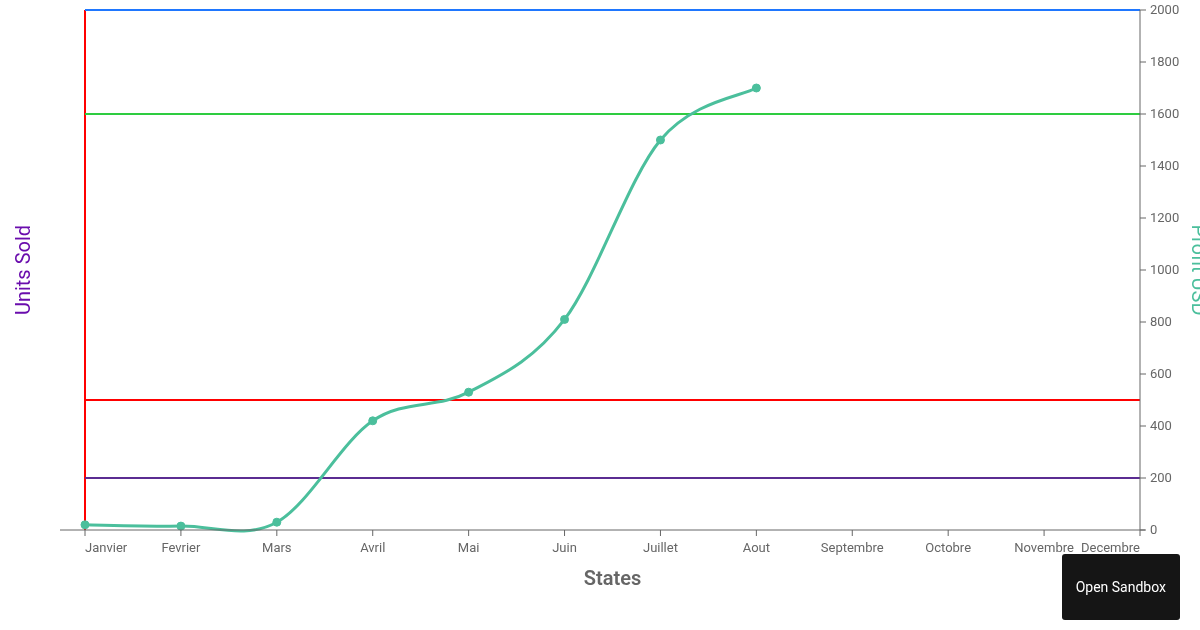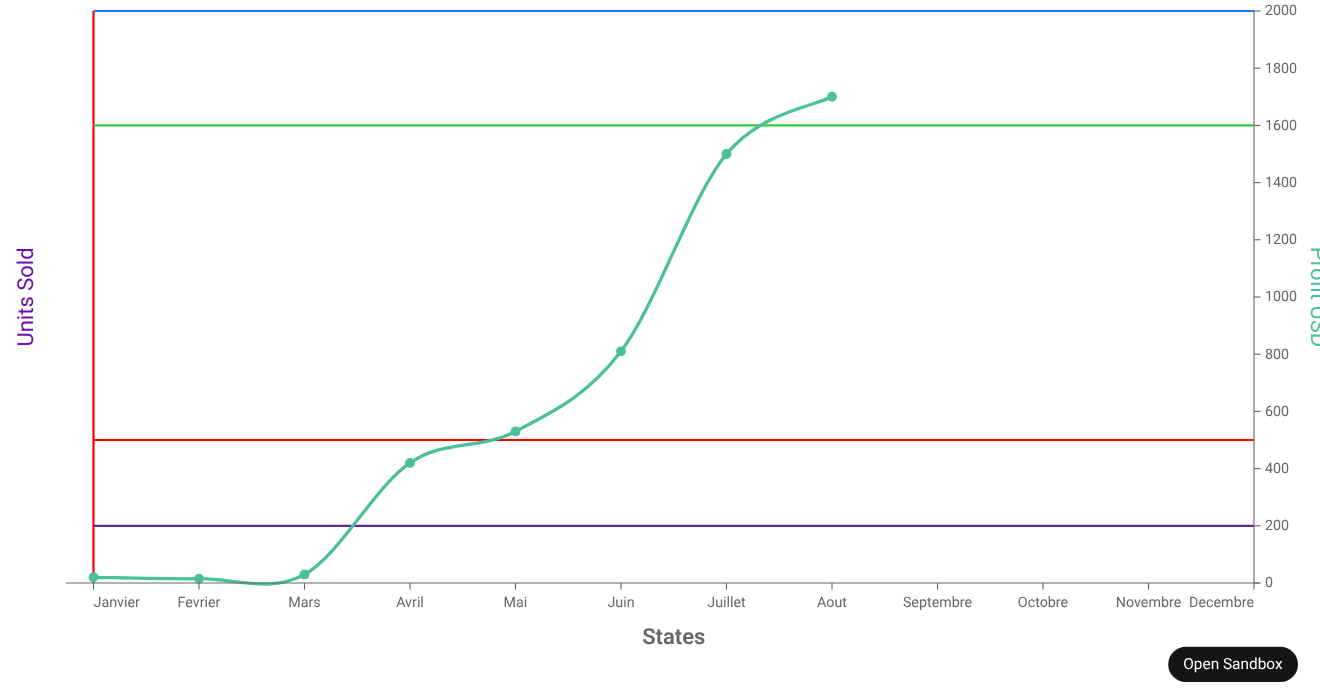--- a/index.html
+++ b/index.html
@@ -18,23 +18,23 @@
     width: 1200px;
     height: 630px;
   }
   .sandbox-btn {
     position: absolute;
     right: 20px;
     bottom: 10px;
     background: #151515;
     color: #fff;
     border: none;
-    padding: 8px 14px;
+    padding: 25px 14px;
     font-size: 14px;
-    border-radius: 16px;
+    border-radius: 3px;
     cursor: pointer;
     font-family: inherit;
     text-align: right;
   }
   text { font-family: inherit; }
   .tick { font-size: 13px; fill: #666; }
   .x-title { font-size: 20px; fill: #666; font-weight: 600; }
   .y-left-title { font-size: 20px; fill: #6a0dad; }
   .y-right-title { font-size: 20px; fill: #4bbf9c; }
 </style>

